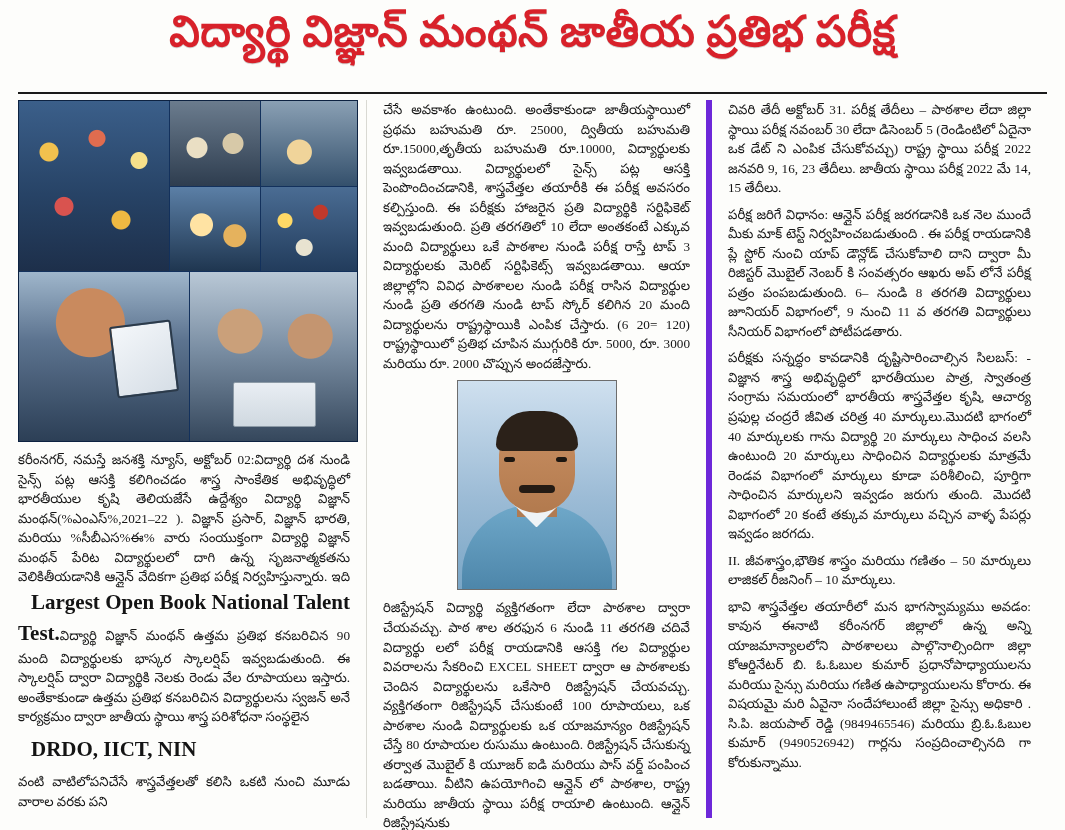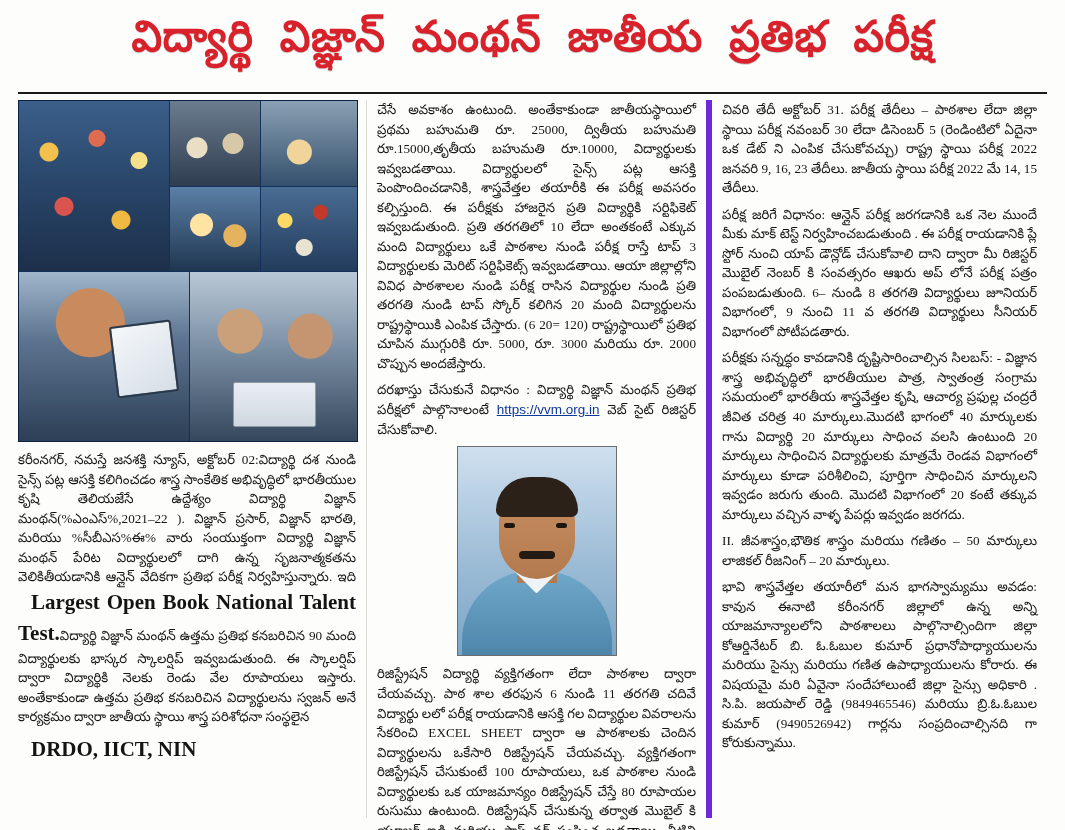--- a/index.html
+++ b/index.html
@@ -19,25 +19,25 @@
     width: 1065px;
     height: 830px;
     background: #fdfdfb;
     box-sizing: border-box;
   }
 
   
   .headline {
     position: absolute;
     left: 0;
-    top: 16px;
+    top: 8px;
     width: 1065px;
     text-align: center;
     color: #d8212a;
-    font-family: Liberation Mono, monospace;
+    font-family: Liberation Serif, serif;
     font-weight: bold;
     font-size: 43px;
     letter-spacing: 0.5px;
     line-height: 1.12;
     text-shadow: 0 1px 0 rgba(0,0,0,0.18);
     white-space: nowrap;
   }
   .rule {
     position: absolute;
     left: 18px;
@@ -52,21 +52,21 @@
     position: absolute;
     left: 18px;
     top: 100px;
     width: 1029px;
     height: 718px;
     display: flex;
     gap: 0px;
   }
   .col {
     box-sizing: border-box;
-    padding: 0 10px;
+    padding: 0 16px;
     position: relative;
   }
   .col1 { width: 348px; padding-left: 0; }
   .col2 { width: 340px; border-left: 1px solid #d9d9d3; }
   .col3 { width: 341px; border-left: 6px solid #6d28d9; }
 
   .body-text {
     font-family: "Liberation Serif", serif;
     font-size: 13.2px;
     line-height: 1.48;
@@ -288,31 +288,26 @@
         </div>
       </div>
 
       <p class="body-text">
         <span class="b">కరీంనగర్, నమస్తే జనశక్తి న్యూస్, అక్టోబర్ 02:</span><span>విద్యార్థి దశ నుండి సైన్స్ పట్ల ఆసక్తి కలిగించడం శాస్త్ర సాంకేతిక అభివృద్ధిలో భారతీయుల కృషి తెలియజేసే ఉద్దేశ్యం విద్యార్థి విజ్ఞాన్ మంథన్(%ఎంఎస్%,2021–22 ). విజ్ఞాన్ ప్రసార్, విజ్ఞాన్ భారతి, మరియు %సీబీఎస%ఈ% వారు సంయుక్తంగా విద్యార్థి విజ్ఞాన్ మంథన్ పేరిట విద్యార్థులలో దాగి ఉన్న సృజనాత్మకతను వెలికితీయడానికి ఆన్లైన్ వేదికగా ప్రతిభ పరీక్ష నిర్వహిస్తున్నారు. ఇది</span>
         <span class="big">Largest Open Book National Talent Test.</span><span>విద్యార్థి విజ్ఞాన్ మంథన్ ఉత్తమ ప్రతిభ కనబరిచిన 90 మంది విద్యార్థులకు భాస్కర స్కాలర్షిప్ ఇవ్వబడుతుంది. ఈ స్కాలర్షిప్ ద్వారా విద్యార్థికి నెలకు రెండు వేల రూపాయలు ఇస్తారు. అంతేకాకుండా ఉత్తమ ప్రతిభ కనబరిచిన విద్యార్థులను స్వజన్ అనే కార్యక్రమం ద్వారా జాతీయ స్థాయి శాస్త్ర పరిశోధనా సంస్థలైన</span>
       </p>
       <p class="body-text center">
         <span class="big">DRDO, IICT, NIN</span>
       </p>
+      <p class="body-text">వంటి వాటిలోపనిచేసే శాస్త్రవేత్తలతో కలిసి ఒకటి నుంచి మూడు వారాల వరకు పని</p>
     </div>
 
     <div class="col col2">
       <p class="body-text">చేసే అవకాశం ఉంటుంది. అంతేకాకుండా జాతీయస్థాయిలో ప్రథమ బహుమతి రూ. 25000, ద్వితీయ బహుమతి రూ.15000,తృతీయ బహుమతి రూ.10000, విద్యార్థులకు ఇవ్వబడతాయి. విద్యార్థులలో సైన్స్ పట్ల ఆసక్తి పెంపొందించడానికి, శాస్త్రవేత్తల తయారీకి ఈ పరీక్ష అవసరం కల్పిస్తుంది. ఈ పరీక్షకు హాజరైన ప్రతి విద్యార్థికి సర్టిఫికెట్ ఇవ్వబడుతుంది. ప్రతి తరగతిలో 10 లేదా అంతకంటే ఎక్కువ మంది విద్యార్థులు ఒకే పాఠశాల నుండి పరీక్ష రాస్తే టాప్ 3 విద్యార్థులకు మెరిట్ సర్టిఫికెట్స్ ఇవ్వబడతాయి. ఆయా జిల్లాల్లోని వివిధ పాఠశాలల నుండి పరీక్ష రాసిన విద్యార్థుల నుండి ప్రతి తరగతి నుండి టాప్ స్కోర్ కలిగిన 20 మంది విద్యార్థులను రాష్ట్రస్థాయికి ఎంపిక చేస్తారు. (6 20= 120) రాష్ట్రస్థాయిలో ప్రతిభ చూపిన ముగ్గురికి రూ. 5000, రూ. 3000 మరియు రూ. 2000 చొప్పున అందజేస్తారు.</p>
 
-      <p class="body-text">
-        <span class="b">దరఖాస్తు చేసుకునే విధానం :</span>
-        <span>విద్యార్థి విజ్ఞాన్ మంథన్ ప్రతిభ పరీక్షలో పాల్గొనాలంటే</span>
-        <a class="link" href="#">https://vvm.org.in</a>
-        <span>వెబ్ సైట్ రిజిస్టర్ చేసుకోవాలి.</span>
-      </p>
 
       <div class="portrait">
         <div class="p-shirt"></div>
         <div class="p-neck"></div>
         <div class="p-collar"></div>
         <div class="p-face"></div>
         <div class="p-hair"></div>
         <div class="p-eye l"></div>
         <div class="p-eye r"></div>
         <div class="p-mous"></div>
@@ -328,21 +323,21 @@
         <span class="b">పరీక్ష జరిగే విధానం:</span>
         <span>ఆన్లైన్ పరీక్ష జరగడానికి ఒక నెల ముందే మీకు మాక్ టెస్ట్ నిర్వహించబడుతుంది . ఈ పరీక్ష రాయడానికి ప్లే స్టోర్ నుంచి యాప్ డౌన్లోడ్ చేసుకోవాలి దాని ద్వారా మీ రిజిస్టర్ మొబైల్ నెంబర్ కి సంవత్సరం ఆఖరు అప్ లోనే పరీక్ష పత్రం పంపబడుతుంది. 6– నుండి 8 తరగతి విద్యార్థులు జూనియర్ విభాగంలో, 9 నుంచి 11 వ తరగతి విద్యార్థులు సీనియర్ విభాగంలో పోటీపడతారు.</span>
       </p>
 
       <p class="body-text">
         <span class="b">పరీక్షకు సన్నద్ధం కావడానికి దృష్టిసారించాల్సిన సిలబస్:</span>
         <span>- విజ్ఞాన శాస్త్ర అభివృద్ధిలో భారతీయుల పాత్ర, స్వాతంత్ర సంగ్రామ సమయంలో భారతీయ శాస్త్రవేత్తల కృషి, ఆచార్య ప్రఫుల్ల చంద్రరే జీవిత చరిత్ర 40 మార్కులు.మొదటి భాగంలో 40 మార్కులకు గాను విద్యార్థి 20 మార్కులు సాధించ వలసి ఉంటుంది 20 మార్కులు సాధించిన విద్యార్థులకు మాత్రమే రెండవ విభాగంలో మార్కులు కూడా పరిశీలించి, పూర్తిగా సాధించిన మార్కులని ఇవ్వడం జరుగు తుంది. మొదటి విభాగంలో 20 కంటే తక్కువ మార్కులు వచ్చిన వాళ్ళ పేపర్లు ఇవ్వడం జరగదు.</span>
       </p>
 
       <p class="body-text">
-        <span class="b">II. జీవశాస్త్రం,భౌతిక శాస్త్రం మరియు గణితం – 50 మార్కులు లాజికల్ రీజనింగ్ – 20 మార్కులు.</span>
+        <span class="b">II. జీవశాస్త్రం,భౌతిక శాస్త్రం మరియు గణితం – 50 మార్కులు లాజికల్ రీజనింగ్ – 10 మార్కులు.</span>
       </p>
 
       <p class="body-text">
         <span class="b">భావి శాస్త్రవేత్తల తయారీలో మన భాగస్వామ్యము అవడం:</span>
         <span>కావున ఈనాటి కరీంనగర్ జిల్లాలో ఉన్న అన్ని యాజమాన్యాలలోని పాఠశాలలు పాల్గొనాల్సిందిగా జిల్లా కోఆర్డినేటర్ బి. ఓ.ఓబుల కుమార్ ప్రధానోపాధ్యాయులను మరియు సైన్సు మరియు గణిత ఉపాధ్యాయులను కోరారు. ఈ విషయమై మరి ఏవైనా సందేహాలుంటే జిల్లా సైన్సు అధికారి . సి.పి. జయపాల్ రెడ్డి (9849465546) మరియు బ్రి.ఓ.ఓబుల కుమార్ (9490526942) గార్లను సంప్రదించాల్సినది గా కోరుకున్నాము.</span>
       </p>
     </div>
 
   </div>
 </div>

